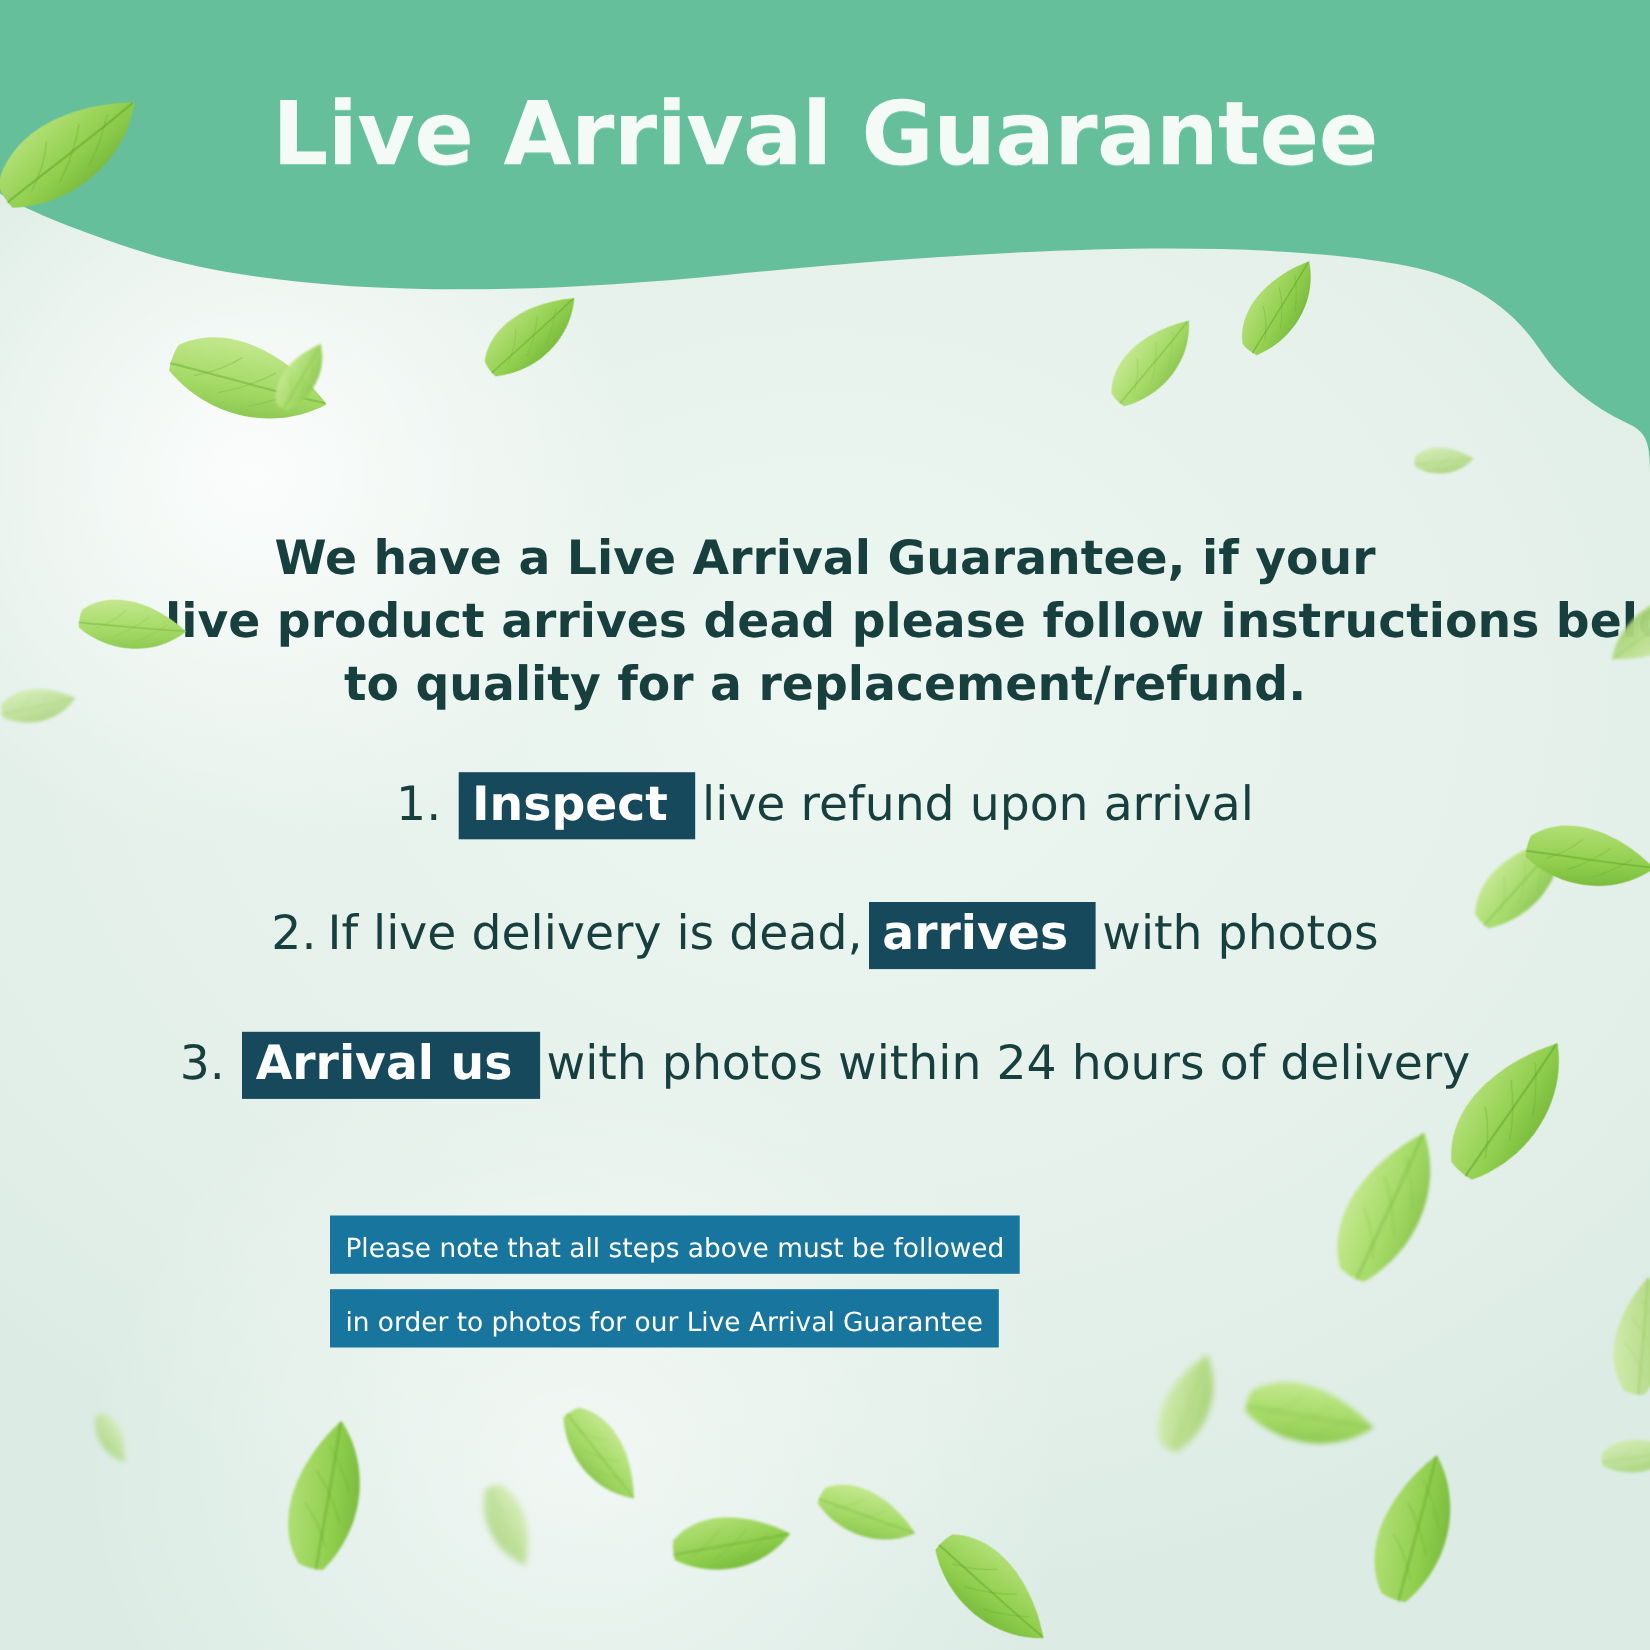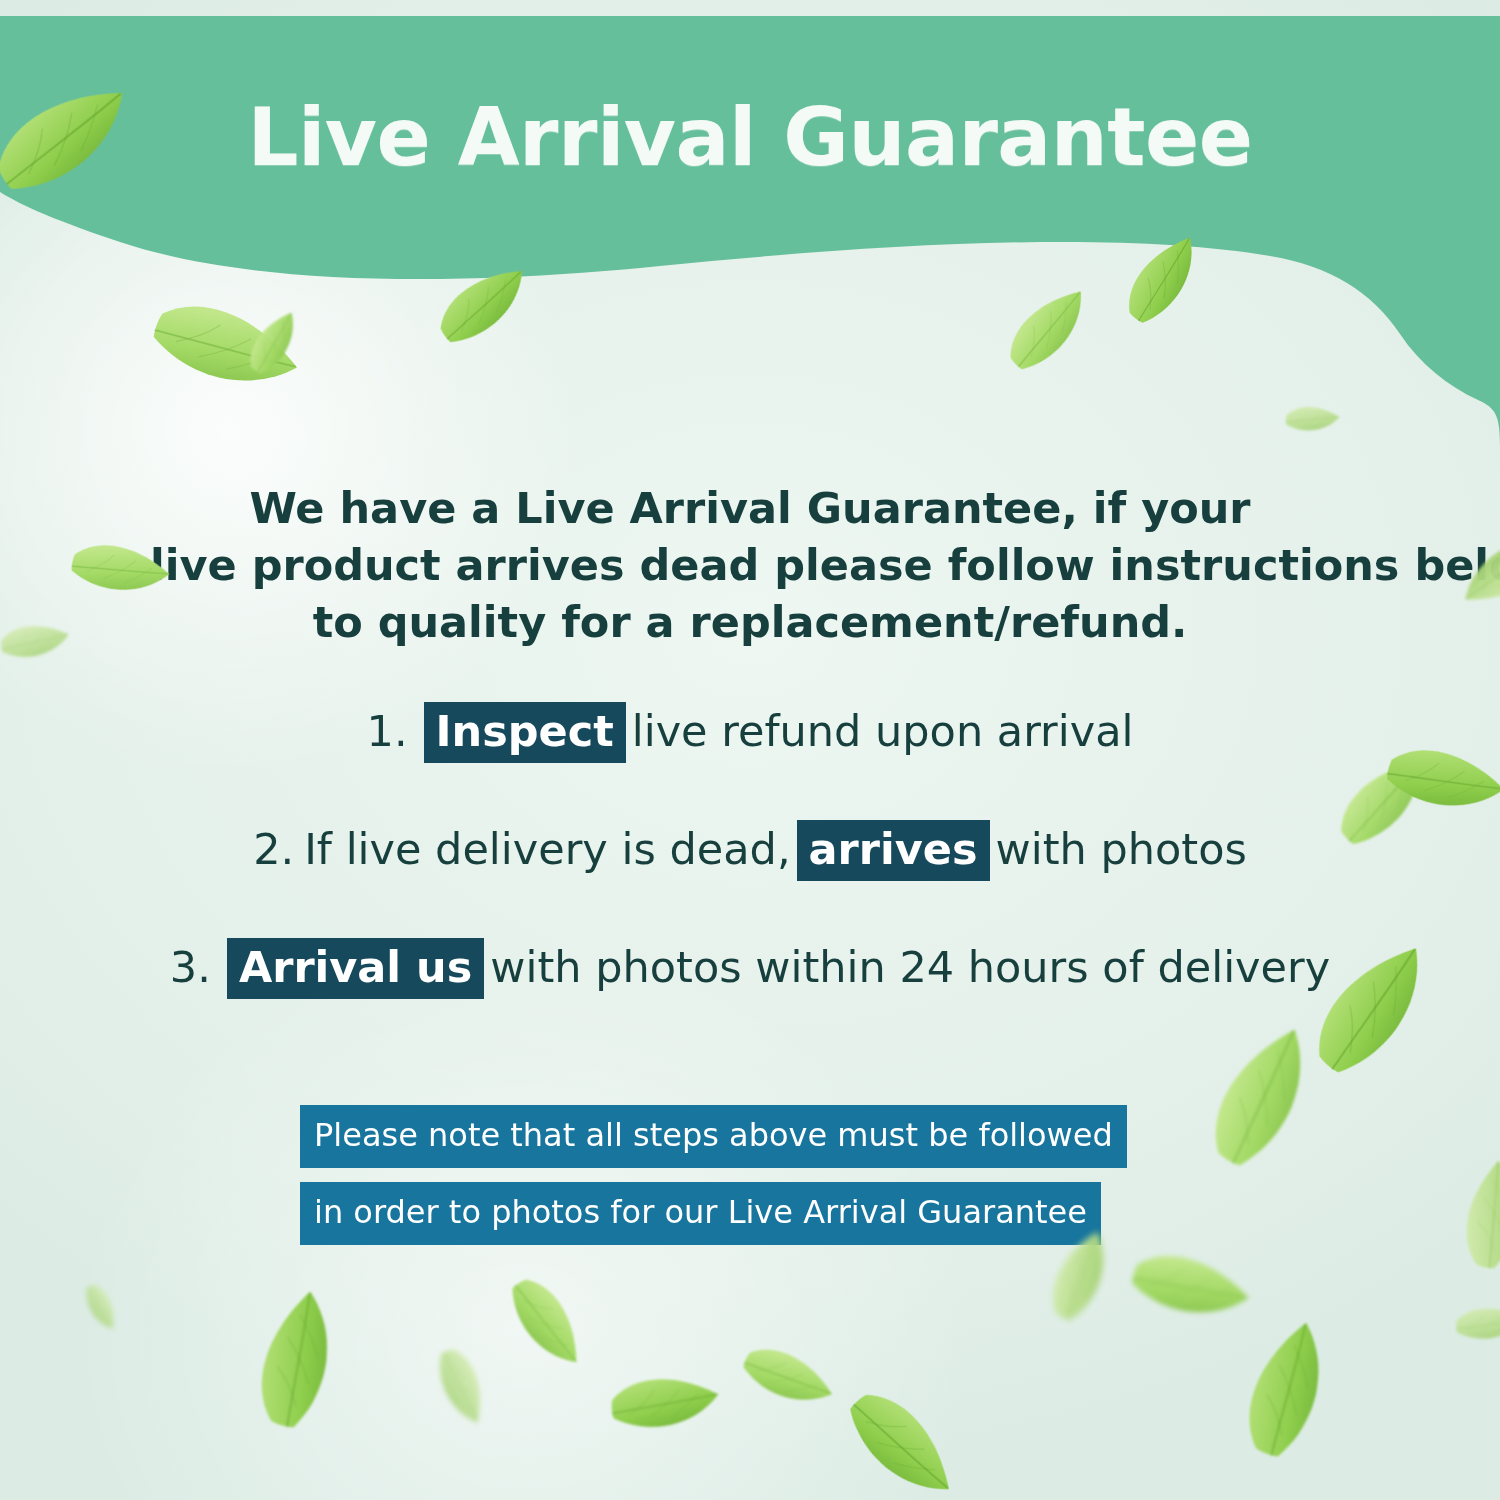--- a/index.html
+++ b/index.html
@@ -35,21 +35,21 @@
     left: 35%; top: 62%;
     width: 900px; height: 800px;
     transform: translateX(-50%);
     background: radial-gradient(closest-side, rgba(255,255,255,0.55), rgba(255,255,255,0));
     pointer-events: none;
   }
 
   
   .header-band {
     position: absolute;
-    left: 0; top: 16px;
+    left: 0; top: 0;
     width: 1388px;
     height: 520px;
     overflow: visible;
   }
   .header-band svg { display: block; }
 
   .header-title {
     position: absolute;
     left: 0; top: 75px;
     width: 1500px;
@@ -104,43 +104,43 @@
     font-weight: 500;
     white-space: nowrap;
     margin-bottom: 55px;
   }
   .step .num { margin-right: 10px; }
   .hl {
     display: inline-block;
     background: #17495c;
     color: #ffffff;
     font-weight: bold;
-    padding: 3px 12px 6px 12px;
+    padding: 3px 25px 6px 12px;
     margin: 0 6px;
     line-height: 52px;
     vertical-align: baseline;
   }
 
   .note {
     position: absolute;
     left: 50%;
     transform: translateX(-50%);
     top: 1105px;
     width: 900px;
     text-align: left;
   }
   .note-line {
     display: inline-block;
     background: #17759e;
     color: #ffffff;
     font-family: "DejaVu Sans", sans-serif;
     font-weight: 500;
-    font-size: 32px;
+    font-size: 24px;
     line-height: 42px;
-    padding: 9px 14px 12px 14px;
+    padding: 9px 14px 2px 14px;
     white-space: nowrap;
   }
   .note-row { display: block; margin-bottom: 14px; }
 
   
   .leaf {
     position: absolute;
     pointer-events: none;
   }
   .leaf svg { display: block; width: 100%; height: 100%; }

